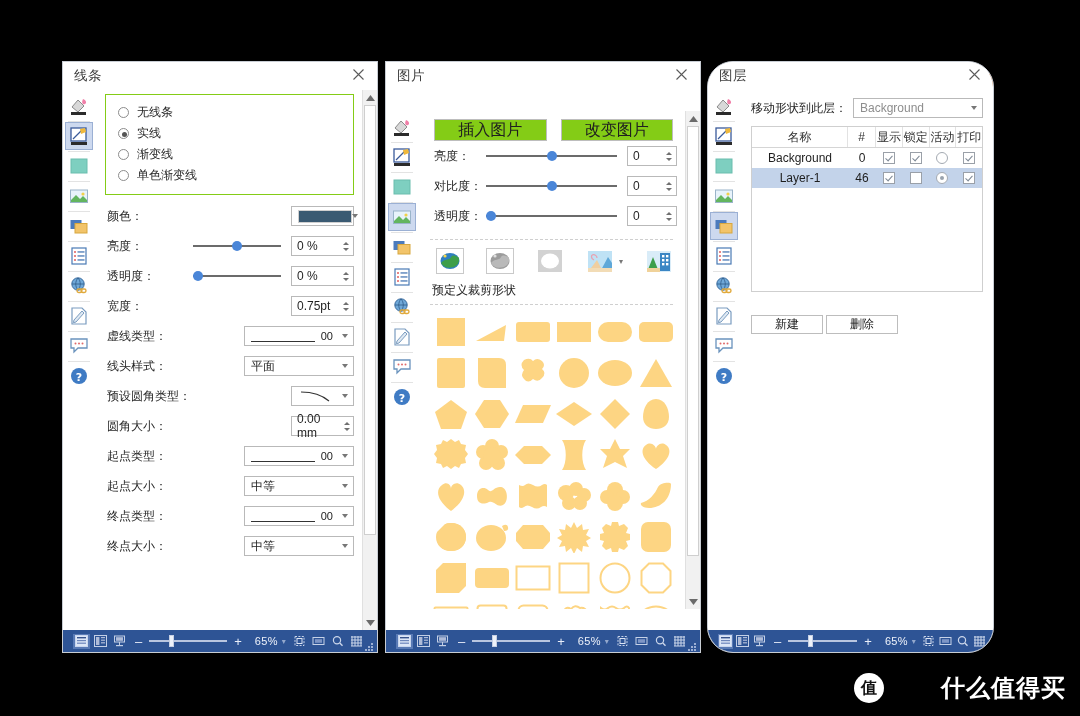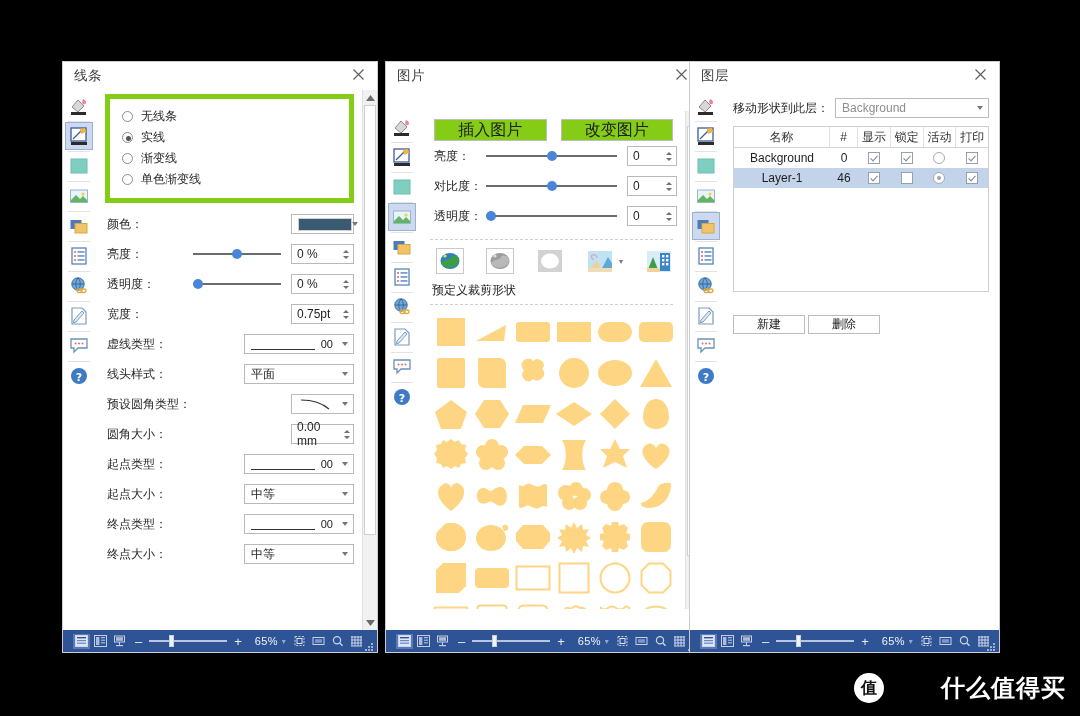--- a/index.html
+++ b/index.html
@@ -102,21 +102,21 @@
   .zoom-slider .hd {
     position:absolute; left:20px; top:1px; width:5px; height:12px;
     background:#eef2fa; border:1px solid #c6d0e4;
   }
   .zoom-pct { font-size:11px; color:#eef2fa; margin:0 4px 0 8px; letter-spacing:.3px; }
   .zoom-caret { color:#93a8cd; font-size:8px; margin-right:5px; }
   .grip {
     position:absolute; right:3px; bottom:2px; width:9px; height:9px;
   }
   .groupbox {
-    border:5px solid #84cc16; margin:4px 8px 0 10px; padding:7px 0 8px 12px;
+    border:1px solid #84cc16; margin:4px 8px 0 10px; padding:7px 0 8px 12px;
   }
   .radio-row { display:flex; align-items:center; height:21px; }
   .radio {
     width:11px; height:11px; border-radius:50%;
     border:1px solid #8c8c8c; background:#fff; margin-right:8px;
     position:relative; flex:0 0 11px; cursor:pointer;
   }
   .radio.on::after {
     content:""; position:absolute; left:2.5px; top:2.5px;
     width:5px; height:5px; border-radius:50%; background:#555;
@@ -1208,21 +1208,21 @@
             <rect x="6" y="3" width="2" height="2"></rect>
             <rect x="0" y="6" width="2" height="2"></rect>
             <rect x="3" y="6" width="2" height="2"></rect>
             <rect x="6" y="6" width="2" height="2"></rect>
           </g>
         </svg>
     </div>
   </div>
 </div>
 
-<div class="panel" id="panel-layer" style="left:689px; top:61px; width:311px; height:592px;">
+<div class="panel" id="panel-layer" style="left:707px; top:61px; width:287px; height:592px;border-radius:26px;">
 
   <div class="orange-edge"></div>
 
   <div class="panel-title">
     <span class="ttl">图层</span>
     <span class="close-x">
       <svg width="13" height="13" viewBox="0 0 13 13">
           <path d="M1.5 1.5 L11.5 11.5 M11.5 1.5 L1.5 11.5" stroke="#5a5a5a" stroke-width="1.1" fill="none"></path>
         </svg>
     </span>

